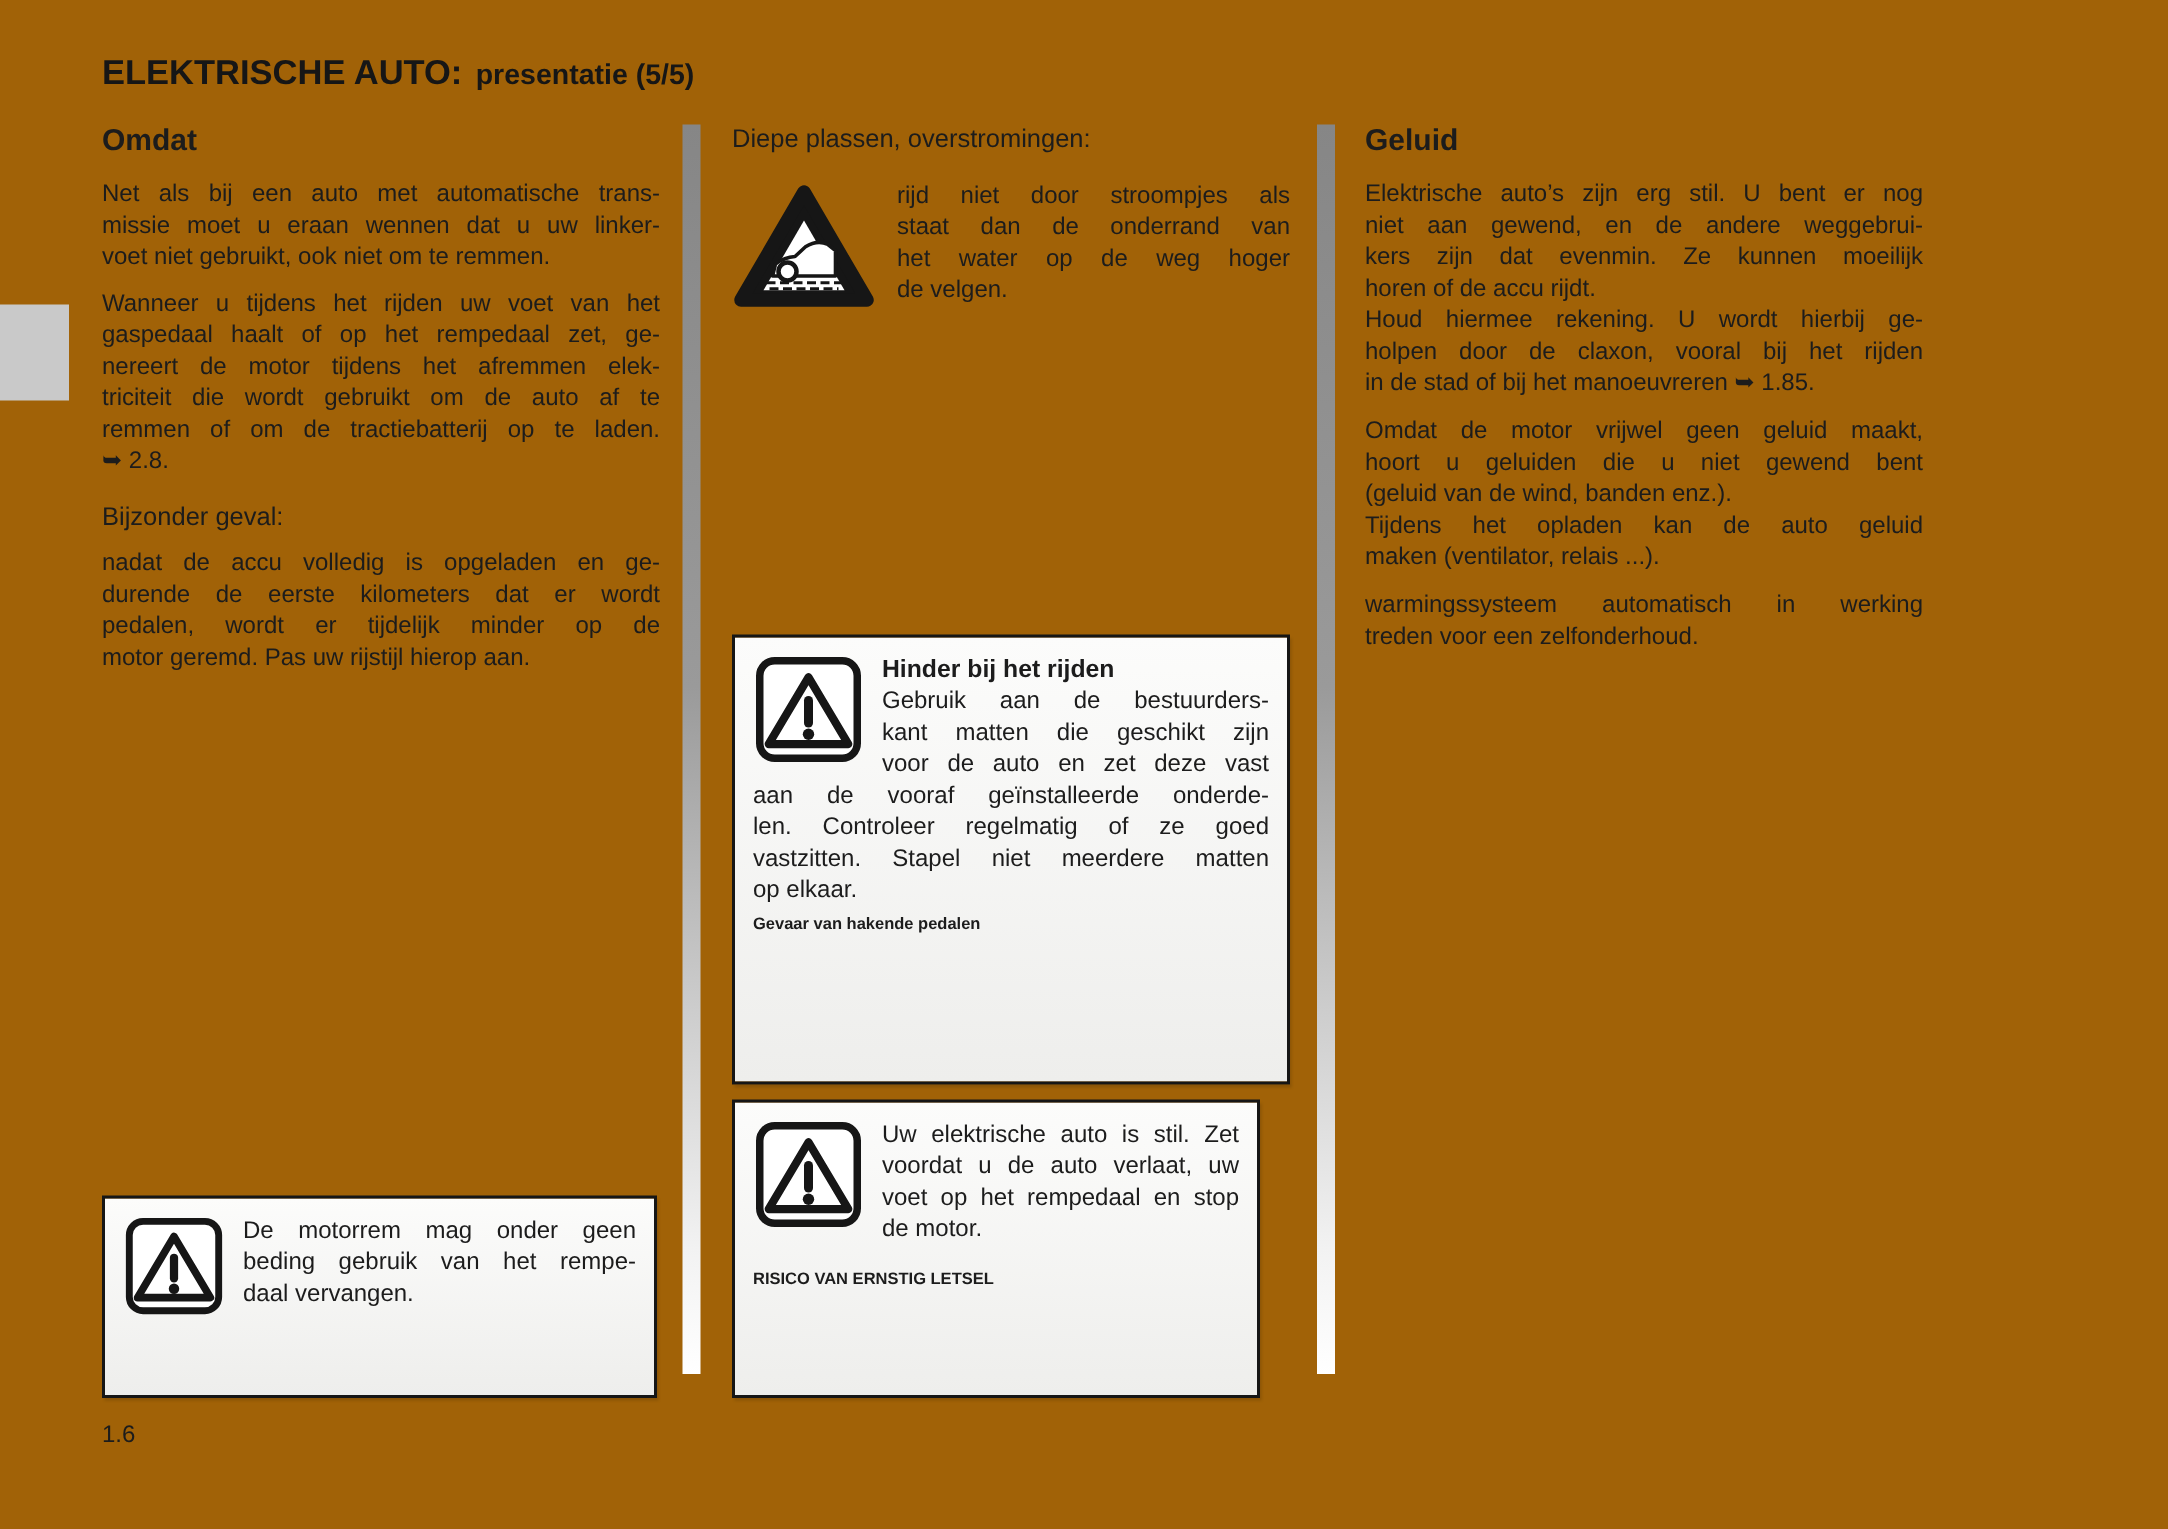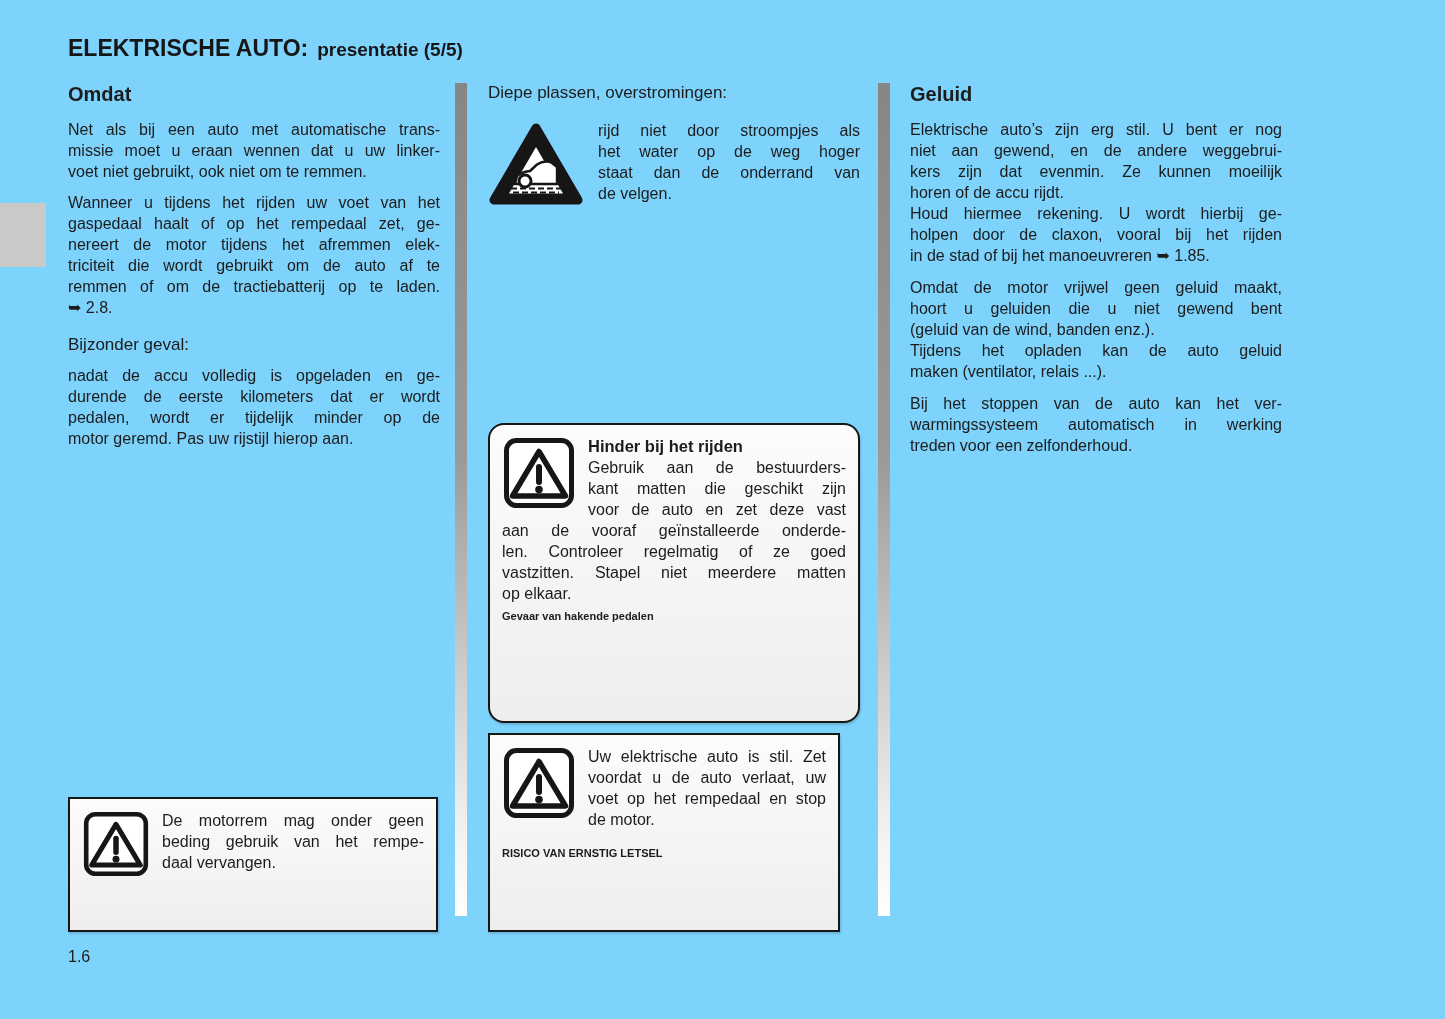--- a/index.html
+++ b/index.html
@@ -1,17 +1,17 @@
 <!DOCTYPE html>
 <html><head>
 <meta charset="utf-8">
 <style>
   html,body{margin:0;padding:0;background:#fff;}
   .page{
-    position:relative;width:1445px;height:1019px;background:#7dd3fc;
+    position:relative;width:1445px;height:1019px;background:#a16207;
     font-family:"Liberation Sans","DejaVu Sans",sans-serif;color:#1c1c1c;overflow:hidden;
   }
   .tab{position:absolute;left:0;top:203px;width:46px;height:64px;background:#c9c9c9;}
   h1{position:absolute;left:68px;top:27px;margin:0;font-weight:700;color:#161616;white-space:nowrap;}
   .t-main{font-size:23px;}
   .t-sub{font-size:19px;}
   .col{position:absolute;top:83px;width:372px;}
   #col1{left:68px;} #col2{left:488px;} #col3{left:910px;}
   .sep{position:absolute;top:83px;width:12px;height:833px;
        background:linear-gradient(180deg,#868686 0%,#9a9a9a 45%,#cfcfcf 72%,#f2f2f2 90%,#ffffff 100%);}
@@ -20,21 +20,21 @@
   .subh{font-size:17px;font-weight:400;margin:17px 0 10px 0;}
   .col2h{font-size:17px;font-weight:400;margin:0 0 17px 0;}
   .lines{font-size:16px;line-height:21px;}
   .ln{text-align:justify;text-align-last:justify;}
   .ln.left,.ln:last-child{text-align-last:left;}
   .para{margin:0 0 10px 0;}
   .wbox{position:absolute;border:2px solid #161616;box-sizing:border-box;
         background:linear-gradient(180deg,#fcfcfb 0%,#eeeeec 100%);
         box-shadow:1px 2px 2px rgba(0,0,0,.15);padding:11px 12px;}
   #box-left{left:68px;top:797px;width:370px;height:135px;}
-  #box-mid1{left:488px;top:423px;width:372px;height:300px;border-radius:16px;}
+  #box-mid1{left:488px;top:423px;width:372px;height:300px;}
   #box-mid2{left:488px;top:733px;width:352px;height:199px;}
   .wicon{float:left;margin:1px 13px 6px 1px;}
   .flood-icon{float:left;margin:0 14px 4px 0;}
   .boxtitle{font-size:16.5px;font-weight:700;line-height:21px;}
   .boxfooter{font-size:11px;font-weight:700;line-height:21px;margin-top:2px;}
   #box-mid2 .boxfooter{margin-top:13px;clear:left;}
   .pageno{position:absolute;left:68px;top:948px;font-size:16px;}
 </style>
 </head>
 <body>
@@ -78,22 +78,22 @@
       <svg class="flood-icon" width="96" height="88" viewBox="0 0 96 88">
         <path d="M48 8 L90 80 L6 80 Z" fill="#161616" stroke="#161616" stroke-width="9" stroke-linejoin="round"></path>
         <path d="M48 27 L75 73.5 L21 73.5 Z" fill="#ffffff"></path>
         <path d="M27 64 L29 56 Q35 51.5 42 51 L49 44.5 Q57 39.5 64 43 L69 47 L69 64 Z" fill="#ffffff" stroke="#161616" stroke-width="2.4" stroke-linejoin="round"></path>
         <circle cx="37" cy="61" r="6" fill="#ffffff" stroke="#161616" stroke-width="3"></circle>
         <line x1="23" y1="68.5" x2="73" y2="68.5" stroke="#161616" stroke-width="2" stroke-dasharray="6 3"></line>
         <line x1="25" y1="72.5" x2="71" y2="72.5" stroke="#161616" stroke-width="2" stroke-dasharray="6 3"></line>
       </svg>
       <div class="lines">
           <div class="ln">rijd niet door stroompjes als</div>
+          <div class="ln">staat dan de onderrand van</div>
           <div class="ln">het water op de weg hoger</div>
-          <div class="ln">staat dan de onderrand van</div>
           <div class="ln">de velgen.</div>
         </div>
     </div>
   </div>
 
   <div class="col" id="col3">
     <h2 class="colh">Geluid</h2>
     <div class="lines para" style="margin-bottom:11px">
         <div class="ln">Elektrische auto’s zijn erg stil. U bent er nog</div>
         <div class="ln">niet aan gewend, en de andere weggebrui-</div>
@@ -104,21 +104,20 @@
         <div class="ln">in de stad of bij het manoeuvreren ➥ 1.85.</div>
       </div>
     <div class="lines para" style="margin-bottom:11px">
         <div class="ln">Omdat de motor vrijwel geen geluid maakt,</div>
         <div class="ln">hoort u geluiden die u niet gewend bent</div>
         <div class="ln left">(geluid van de wind, banden enz.).</div>
         <div class="ln">Tijdens het opladen kan de auto geluid</div>
         <div class="ln">maken (ventilator, relais ...).</div>
       </div>
     <div class="lines para">
-        <div class="ln">Bij het stoppen van de auto kan het ver-</div>
         <div class="ln">warmingssysteem automatisch in werking</div>
         <div class="ln">treden voor een zelfonderhoud.</div>
       </div>
   </div>
 
   <div class="wbox" id="box-left">
     <svg class="wicon" width="66" height="66" viewBox="0 0 72 72">
       <rect x="3.5" y="3.5" width="65" height="65" rx="10" fill="#ffffff" stroke="#161616" stroke-width="5"></rect>
       <path d="M36 14.5 L62.5 59 L9.5 59 Z" fill="#ffffff" stroke="#161616" stroke-width="5.5" stroke-linejoin="round"></path>
       <path d="M36 30 L36 45" stroke="#161616" stroke-width="6" stroke-linecap="round"></path>

